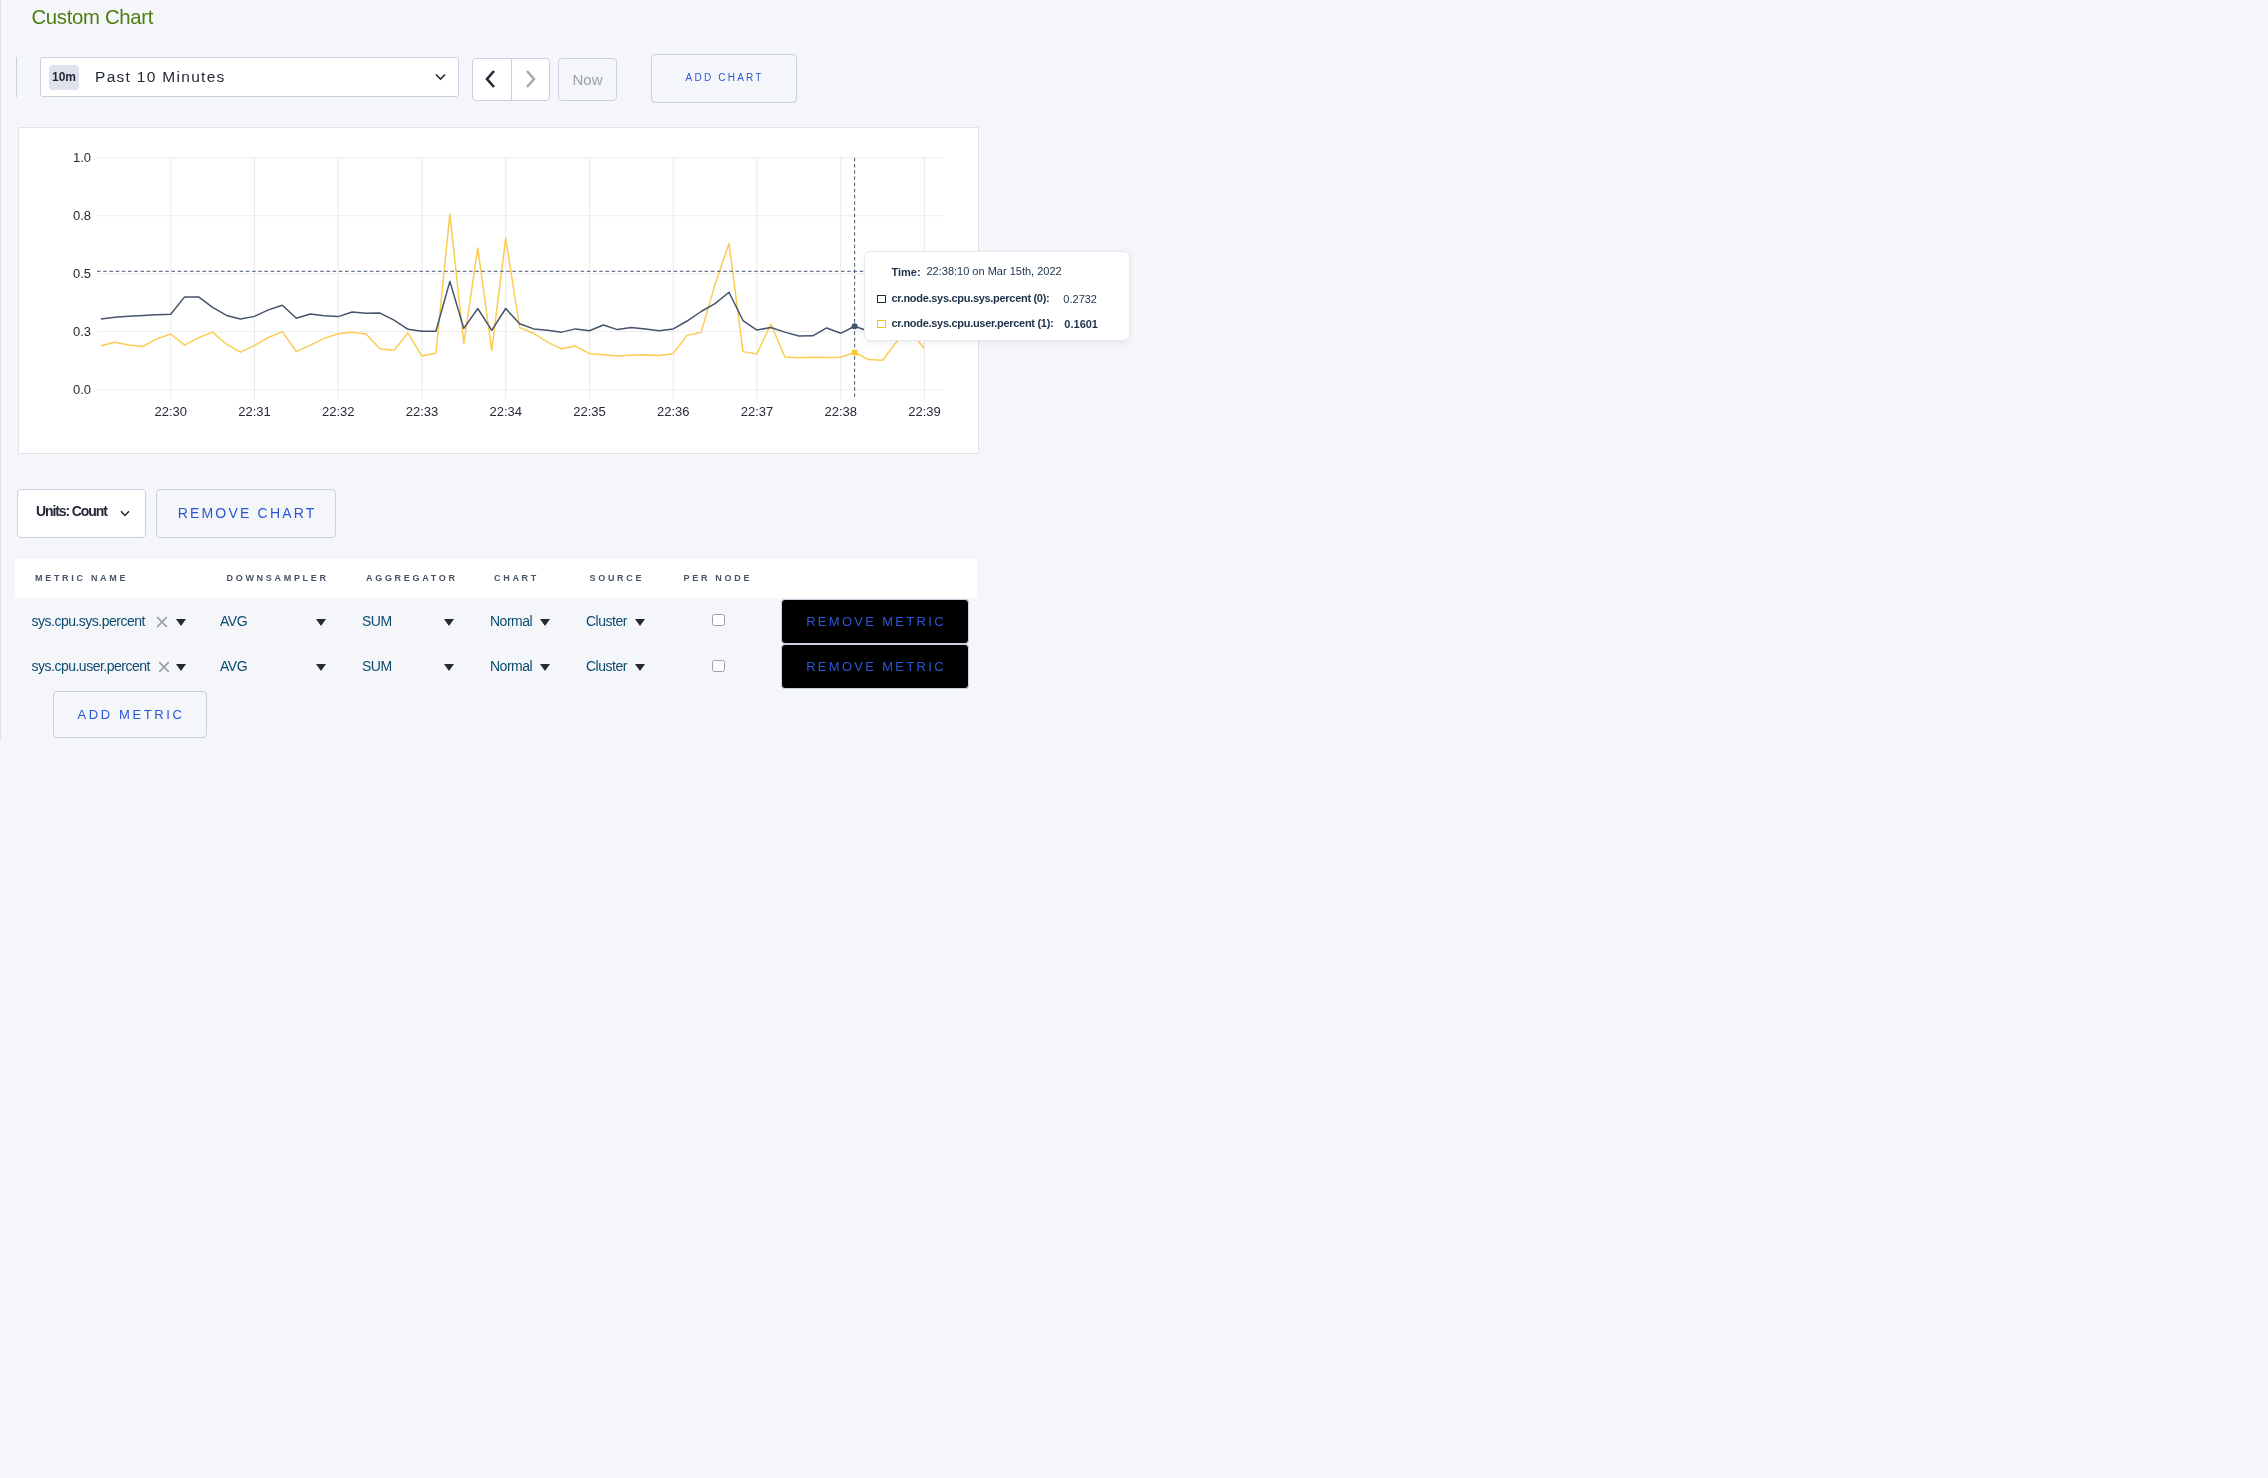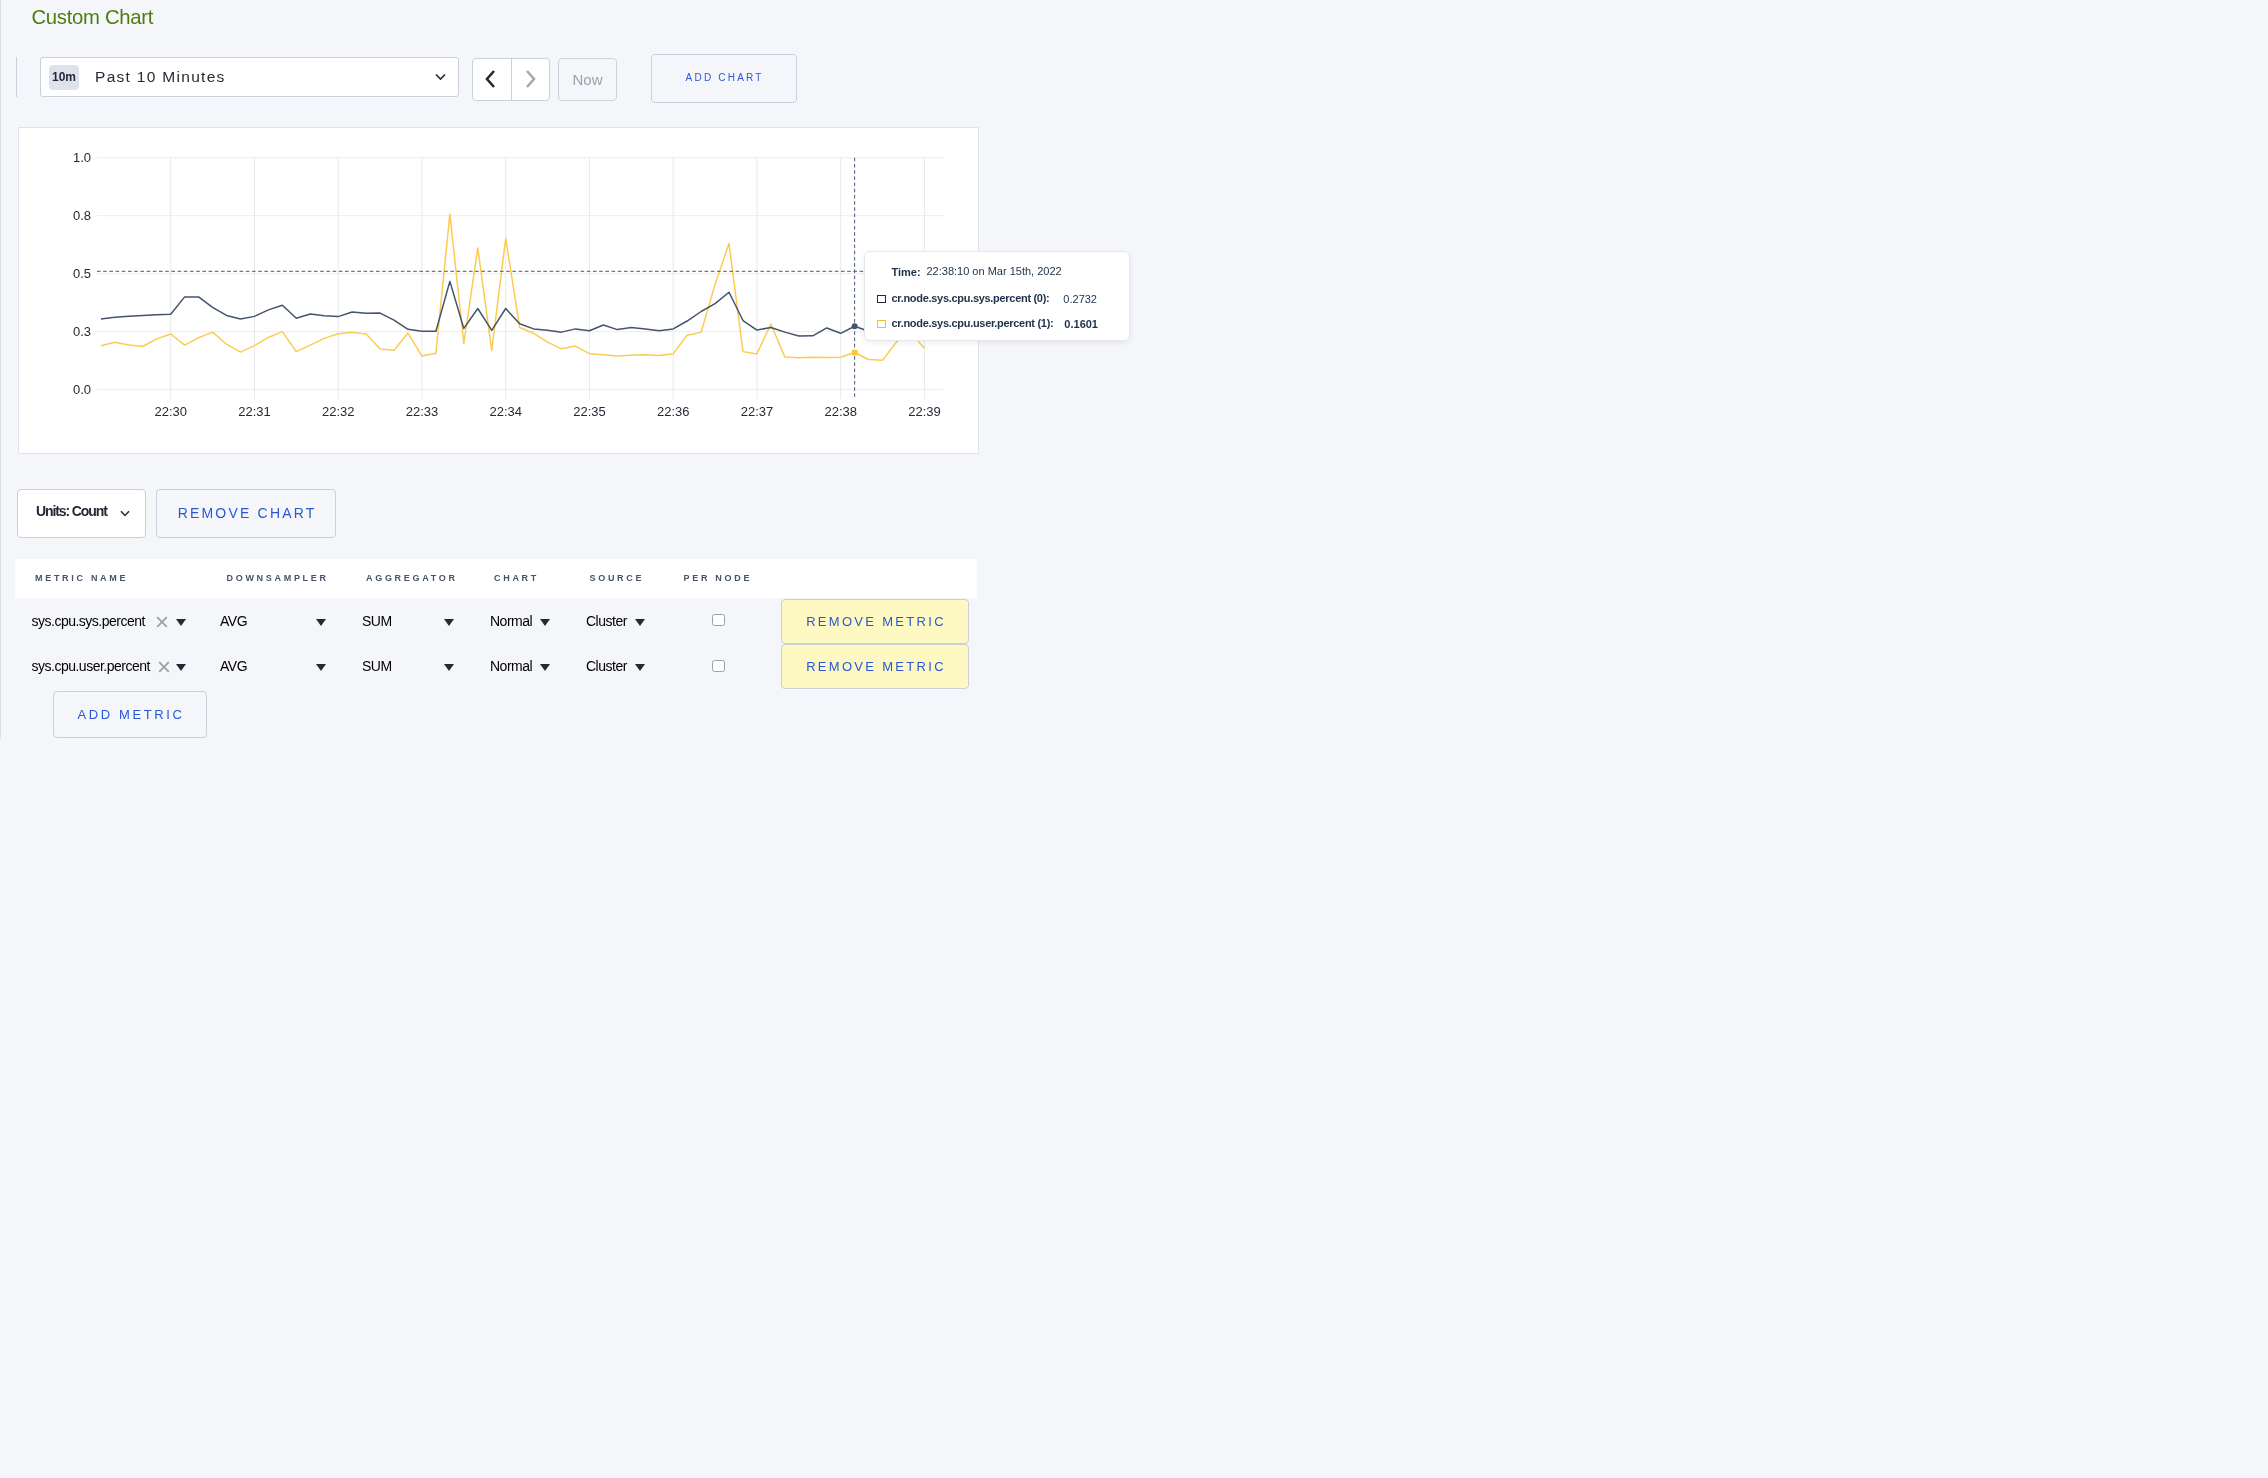--- a/index.html
+++ b/index.html
@@ -107,24 +107,24 @@
 <div class="abs" style="left:14px; top:559px; width:962px; height:39px; background:#fff;"></div>
 <div class="abs hdr" style="left:34px;">METRIC NAME</div>
 <div class="abs hdr" style="left:225.5px;">DOWNSAMPLER</div>
 <div class="abs hdr" style="left:365px;">AGGREGATOR</div>
 <div class="abs hdr" style="left:493px;">CHART</div>
 <div class="abs hdr" style="left:588.5px;">SOURCE</div>
 <div class="abs hdr" style="left:682.5px;">PER NODE</div>
 <style>.hdr{ top:559px; height:39px; line-height:39px; font-size:9px; letter-spacing:2.7px; color:#475366; font-weight:bold; }</style>
 
 <style>
-.cell { position:absolute; font-size:14px; letter-spacing:-0.5px; color:#000000; }
+.cell { position:absolute; font-size:14px; letter-spacing:-0.5px; color:#0c4a6e; }
 .caret { display:inline-block; width:0; height:0; border-left:5.5px solid transparent; border-right:5.5px solid transparent; border-top:7px solid #242a35; vertical-align:middle; }
 .cb { position:absolute; width:12.5px; height:12.5px; border:1.5px solid #9ba1ac; border-radius:2.5px; background:#fff; }
-.rmbtn { position:absolute; left:780px; width:187.7px; background:#fef9c3; border:1px solid #c9cfdb; border-radius:4px; color:#2a57d5; font-size:13px; font-weight:500; letter-spacing:2.3px; text-indent:2.3px; text-align:center; }
+.rmbtn { position:absolute; left:780px; width:187.7px; background:#000000; border:1px solid #c9cfdb; border-radius:4px; color:#2a57d5; font-size:13px; font-weight:500; letter-spacing:2.3px; text-indent:2.3px; text-align:center; }
 </style>
 
 <div class="cell" style="left:30.5px; top:612.5px;">sys.cpu.sys.percent</div>
 <svg class="abs" style="left:154.5px; top:615.5px;" width="12" height="12" viewBox="0 0 12 12">
     <path d="M1.2 1.2 L10.8 10.8 M10.8 1.2 L1.2 10.8" stroke="#9aa0a8" stroke-width="1.7"></path>
   </svg>
 <div class="caret abs" style="left:175px; top:618.5px;"></div>
 <div class="cell" style="left:219px; top:612.5px;">AVG</div>
 <div class="caret abs" style="left:314.5px; top:618.5px;"></div>
 <div class="cell" style="left:361px; top:612.5px;">SUM</div>

